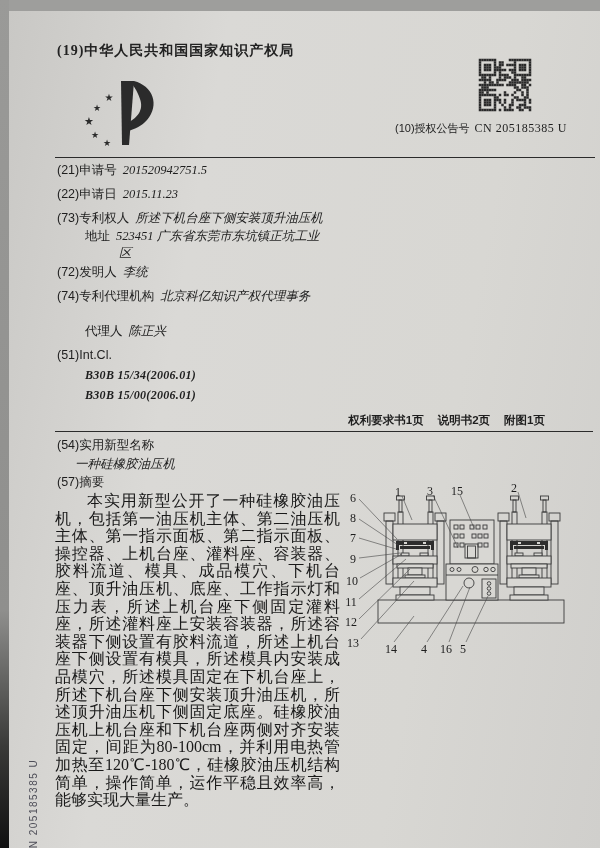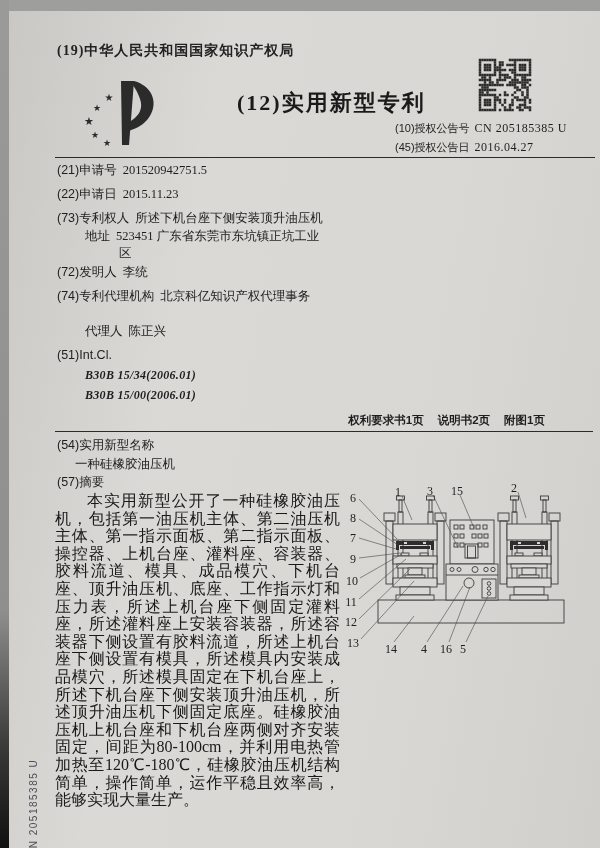--- a/index.html
+++ b/index.html
@@ -20,21 +20,21 @@
   }
   .abs{position:absolute;}
   .lbl{font-family:"Liberation Sans",sans-serif;font-weight:400;}
   .val{font-family:"Liberation Serif",serif;}
   .office{font-size:14px;font-weight:700;letter-spacing:1px;color:#222;}
   .dockind{font-size:22px;font-weight:700;letter-spacing:2px;color:#1a1a1a;}
   .pubrow{font-size:11.5px;white-space:nowrap;}
   .pubrow .lbl{font-size:11px;}
   .pubrow .val{font-size:12px;letter-spacing:.5px;margin-left:5px;}
   .bib{font-size:12.5px;white-space:nowrap;}
-  .bib .val{margin-left:6px;}
+  .bib .val{margin-left:6px;font-style:italic;}
   .intcl{font-size:12px;font-style:italic;font-weight:700;letter-spacing:.3px;}
   .pages{font-size:11.5px;font-family:"Liberation Sans",sans-serif;font-weight:700;}
   .pages span{margin-left:14px;}
   .rule{position:absolute;height:0;border-top:1.4px solid #2b2b2b;}
   .abstract{
     width:285px;font-size:16px;line-height:17.6px;text-align:justify;
     text-indent:2em;color:#191919;
   }
   .spine{
     font-family:"Liberation Sans",sans-serif;font-size:10px;color:#4e4e58;
@@ -62,21 +62,20 @@
   <svg class="abs" style="left:62px;top:66px;" width="104" height="82" viewBox="0 0 104 82">
     <polygon class="logo-ink" points="50,4 63,4 58,68 51,68"></polygon>
     <path class="logo-ink" d="M63,4 C82,9 89,28 76,43 C71,49 64,52 57,54 L58,45 C66,41 73,33 69,22 C66,13 62,8 60,6 Z"></path>
     <text x="38" y="24" font-size="10" class="logo-ink" text-anchor="middle" font-family="DejaVu Sans, sans-serif">★</text>
     <text x="26" y="34" font-size="9" class="logo-ink" text-anchor="middle" font-family="DejaVu Sans, sans-serif">★</text>
     <text x="18" y="48" font-size="11" class="logo-ink" text-anchor="middle" font-family="DejaVu Sans, sans-serif">★</text>
     <text x="24" y="61" font-size="9" class="logo-ink" text-anchor="middle" font-family="DejaVu Sans, sans-serif">★</text>
     <text x="36" y="69" font-size="9" class="logo-ink" text-anchor="middle" font-family="DejaVu Sans, sans-serif">★</text>
   </svg>
 
-  <div class="abs dockind" style="left:228px;top:77px;">(12)实用新型专利</div>
 
   <svg class="abs" style="left:469px;top:47px;" width="54" height="54" viewBox="0 0 54 54">
     <g id="qr-modules">
         <rect x="0.75" y="0.75" width="2.5" height="2.5"></rect>
         <rect x="3.25" y="0.75" width="2.5" height="2.5"></rect>
         <rect x="5.75" y="0.75" width="2.5" height="2.5"></rect>
         <rect x="8.25" y="0.75" width="2.5" height="2.5"></rect>
         <rect x="10.75" y="0.75" width="2.5" height="2.5"></rect>
         <rect x="13.25" y="0.75" width="2.5" height="2.5"></rect>
         <rect x="15.75" y="0.75" width="2.5" height="2.5"></rect>
@@ -320,23 +319,20 @@
         <rect x="33.25" y="50.75" width="2.5" height="2.5"></rect>
         <rect x="40.75" y="50.75" width="2.5" height="2.5"></rect>
         <rect x="43.25" y="50.75" width="2.5" height="2.5"></rect>
         <rect x="50.75" y="50.75" width="2.5" height="2.5"></rect>
       </g>
   </svg>
 
   <div class="abs pubrow" style="left:386px;top:110px;">
     <span class="lbl">(10)授权公告号</span><span class="val">CN 205185385 U</span>
   </div>
-  <div class="abs pubrow" style="left:386px;top:129px;">
-    <span class="lbl">(45)授权公告日</span><span class="val">2016.04.27</span>
-  </div>
 
   <div class="rule" style="left:46px;top:146px;width:540px;"></div>
 
   <div class="abs bib" style="left:48px;top:151px;">
     <span class="lbl">(21)申请号</span><span class="val">201520942751.5</span>
   </div>
   <div class="abs bib" style="left:48px;top:175px;text-align:right;">
     <span class="lbl">(22)申请日</span><span class="val">2015.11.23</span>
   </div>
   <div class="abs bib" style="left:48px;top:199px;">

